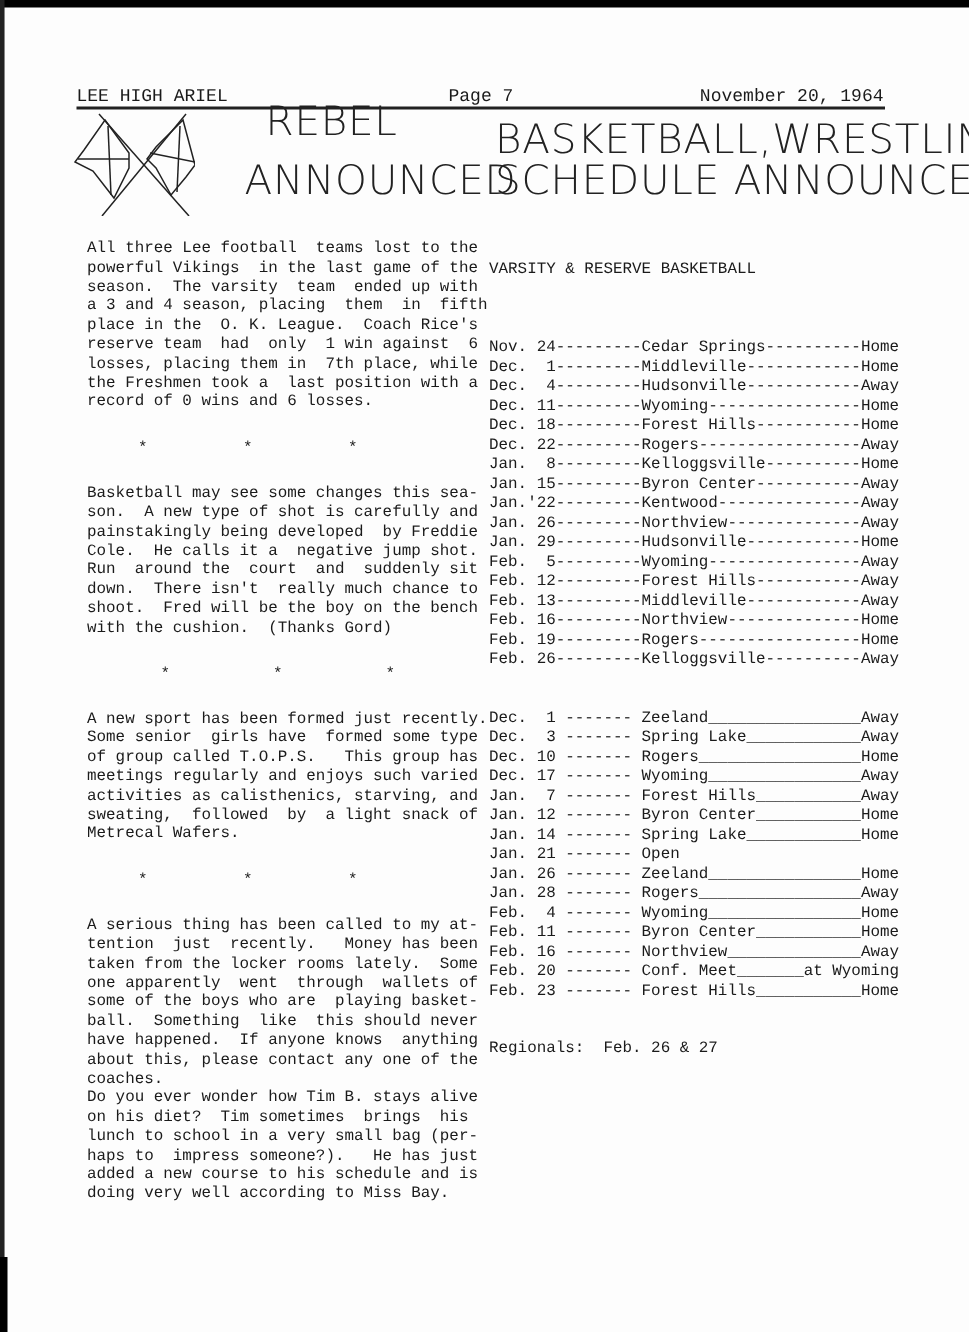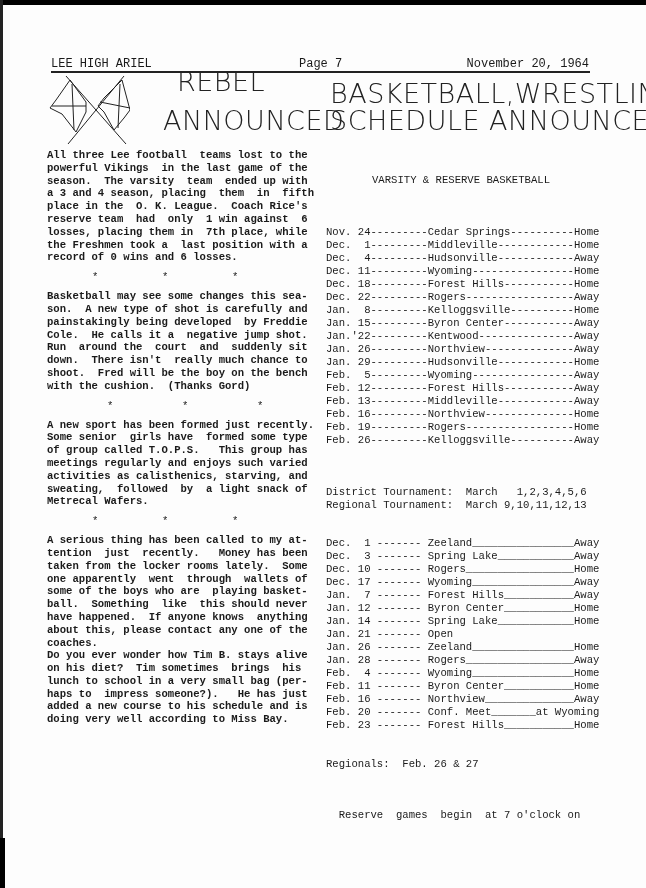--- a/index.html
+++ b/index.html
@@ -19,26 +19,26 @@
   .logo { position:absolute; left:48px; top:74px; width:82px; height:70px; }
   .head-title { position:absolute; font-family:"DejaVu Sans",sans-serif; font-weight:200;
                 font-size:27px; letter-spacing:0.5px; color:#222; line-height:28px; white-space:nowrap; }
   .ht-rebel { left:177px; top:68px; }
   .ht-ramblings { left:163px; top:107px; }
   .ht-bw { left:330px; top:80px; }
   .ht-sa { left:330px; top:107px; }
 
   .col { position:absolute; font-size:10.6px; line-height:12.8px; white-space:pre; }
   .left-col { left:47px; top:149px; width:260px; }
-  .para { margin:0;font-weight:bold; }
+  .para { margin:11px; }
   .stars { height:26px; position:relative; }
   .stars span { position:absolute; top:7px; }
 
   .right-col { left:326px; top:148px; width:270px; }
-  .sect-title { text-align:center; display:block; width:270px; margin-bottom:14px; }
+  .sect-title { text-align:left; display:block; width:270px; margin-bottom:14px; }
   .sched-row { display:block; height:13px; }
   .tourn { margin-top:13px; }
   .wr-title { margin-top:14px; margin-bottom:14px; }
   .notes { margin-top:13px; }
 </style>
 </head>
 <body>
 
 <div class="leftbar"></div>
 <div class="page"></div>
@@ -67,17 +67,15 @@
 <div class="head-title ht-rebel">REBEL</div>
 <div class="head-title ht-ramblings">ANNOUNCED</div>
 <div class="head-title ht-bw">BASKETBALL,WRESTLING</div>
 <div class="head-title ht-sa">SCHEDULE ANNOUNCED</div>
 
 <div class="col left-col" id="leftcol"><div class="para"><div>All three Lee football  teams lost to the</div><div>powerful Vikings  in the last game of the</div><div>season.  The varsity  team  ended up with</div><div>a 3 and 4 season, placing  them  in  fifth</div><div>place in the  O. K. League.  Coach Rice's</div><div>reserve team  had  only  1 win against  6</div><div>losses, placing them in  7th place, while</div><div>the Freshmen took a  last position with a</div><div>record of 0 wins and 6 losses.</div></div><div class="stars"><span style="left: 45px;">*</span><span style="left: 115px;">*</span><span style="left: 185px;">*</span></div><div class="para"><div>Basketball may see some changes this sea-</div><div>son.  A new type of shot is carefully and</div><div>painstakingly being developed  by Freddie</div><div>Cole.  He calls it a  negative jump shot.</div><div>Run  around the  court  and  suddenly sit</div><div>down.  There isn't  really much chance to</div><div>shoot.  Fred will be the boy on the bench</div><div>with the cushion.  (Thanks Gord)</div></div><div class="stars"><span style="left: 60px;">*</span><span style="left: 135px;">*</span><span style="left: 210px;">*</span></div><div class="para"><div>A new sport has been formed just recently.</div><div>Some senior  girls have  formed some type</div><div>of group called T.O.P.S.   This group has</div><div>meetings regularly and enjoys such varied</div><div>activities as calisthenics, starving, and</div><div>sweating,  followed  by  a light snack of</div><div>Metrecal Wafers.</div></div><div class="stars"><span style="left: 45px;">*</span><span style="left: 115px;">*</span><span style="left: 185px;">*</span></div><div class="para"><div>A serious thing has been called to my at-</div><div>tention  just  recently.   Money has been</div><div>taken from the locker rooms lately.  Some</div><div>one apparently  went  through  wallets of</div><div>some of the boys who are  playing basket-</div><div>ball.  Something  like  this should never</div><div>have happened.  If anyone knows  anything</div><div>about this, please contact any one of the</div><div>coaches.</div><div>Do you ever wonder how Tim B. stays alive</div><div>on his diet?  Tim sometimes  brings  his</div><div>lunch to school in a very small bag (per-</div><div>haps to  impress someone?).   He has just</div><div>added a new course to his schedule and is</div><div>doing very well according to Miss Bay.</div></div></div>
 
 <div class="col right-col">
   <span class="sect-title">VARSITY &amp; RESERVE BASKETBALL</span>
   <div id="bball"><span class="sched-row">Nov. 24---------Cedar Springs----------Home</span><span class="sched-row">Dec.  1---------Middleville------------Home</span><span class="sched-row">Dec.  4---------Hudsonville------------Away</span><span class="sched-row">Dec. 11---------Wyoming----------------Home</span><span class="sched-row">Dec. 18---------Forest Hills-----------Home</span><span class="sched-row">Dec. 22---------Rogers-----------------Away</span><span class="sched-row">Jan.  8---------Kelloggsville----------Home</span><span class="sched-row">Jan. 15---------Byron Center-----------Away</span><span class="sched-row">Jan.'22---------Kentwood---------------Away</span><span class="sched-row">Jan. 26---------Northview--------------Away</span><span class="sched-row">Jan. 29---------Hudsonville------------Home</span><span class="sched-row">Feb.  5---------Wyoming----------------Away</span><span class="sched-row">Feb. 12---------Forest Hills-----------Away</span><span class="sched-row">Feb. 13---------Middleville------------Away</span><span class="sched-row">Feb. 16---------Northview--------------Home</span><span class="sched-row">Feb. 19---------Rogers-----------------Home</span><span class="sched-row">Feb. 26---------Kelloggsville----------Away</span></div>
-  <div class="tourn" id="tourn"><span class="sched-row">District Tournament:  March   1,2,3,4,5,6</span><span class="sched-row">Regional Tournament:  March 9,10,11,12,13</span></div>
   <div id="wrest"><span class="sched-row">Dec.  1 ------- Zeeland________________Away</span><span class="sched-row">Dec.  3 ------- Spring Lake____________Away</span><span class="sched-row">Dec. 10 ------- Rogers_________________Home</span><span class="sched-row">Dec. 17 ------- Wyoming________________Away</span><span class="sched-row">Jan.  7 ------- Forest Hills___________Away</span><span class="sched-row">Jan. 12 ------- Byron Center___________Home</span><span class="sched-row">Jan. 14 ------- Spring Lake____________Home</span><span class="sched-row">Jan. 21 ------- Open</span><span class="sched-row">Jan. 26 ------- Zeeland________________Home</span><span class="sched-row">Jan. 28 ------- Rogers_________________Away</span><span class="sched-row">Feb.  4 ------- Wyoming________________Home</span><span class="sched-row">Feb. 11 ------- Byron Center___________Home</span><span class="sched-row">Feb. 16 ------- Northview______________Away</span><span class="sched-row">Feb. 20 ------- Conf. Meet_______at Wyoming</span><span class="sched-row">Feb. 23 ------- Forest Hills___________Home</span></div>
   <span class="sched-row">Regionals:  Feb. 26 &amp; 27</span>
-  <div class="notes" id="notes"><span class="sched-row">  Reserve  games  begin  at 7 o'clock on</span></div>
 </div>
 
 </body></html>

